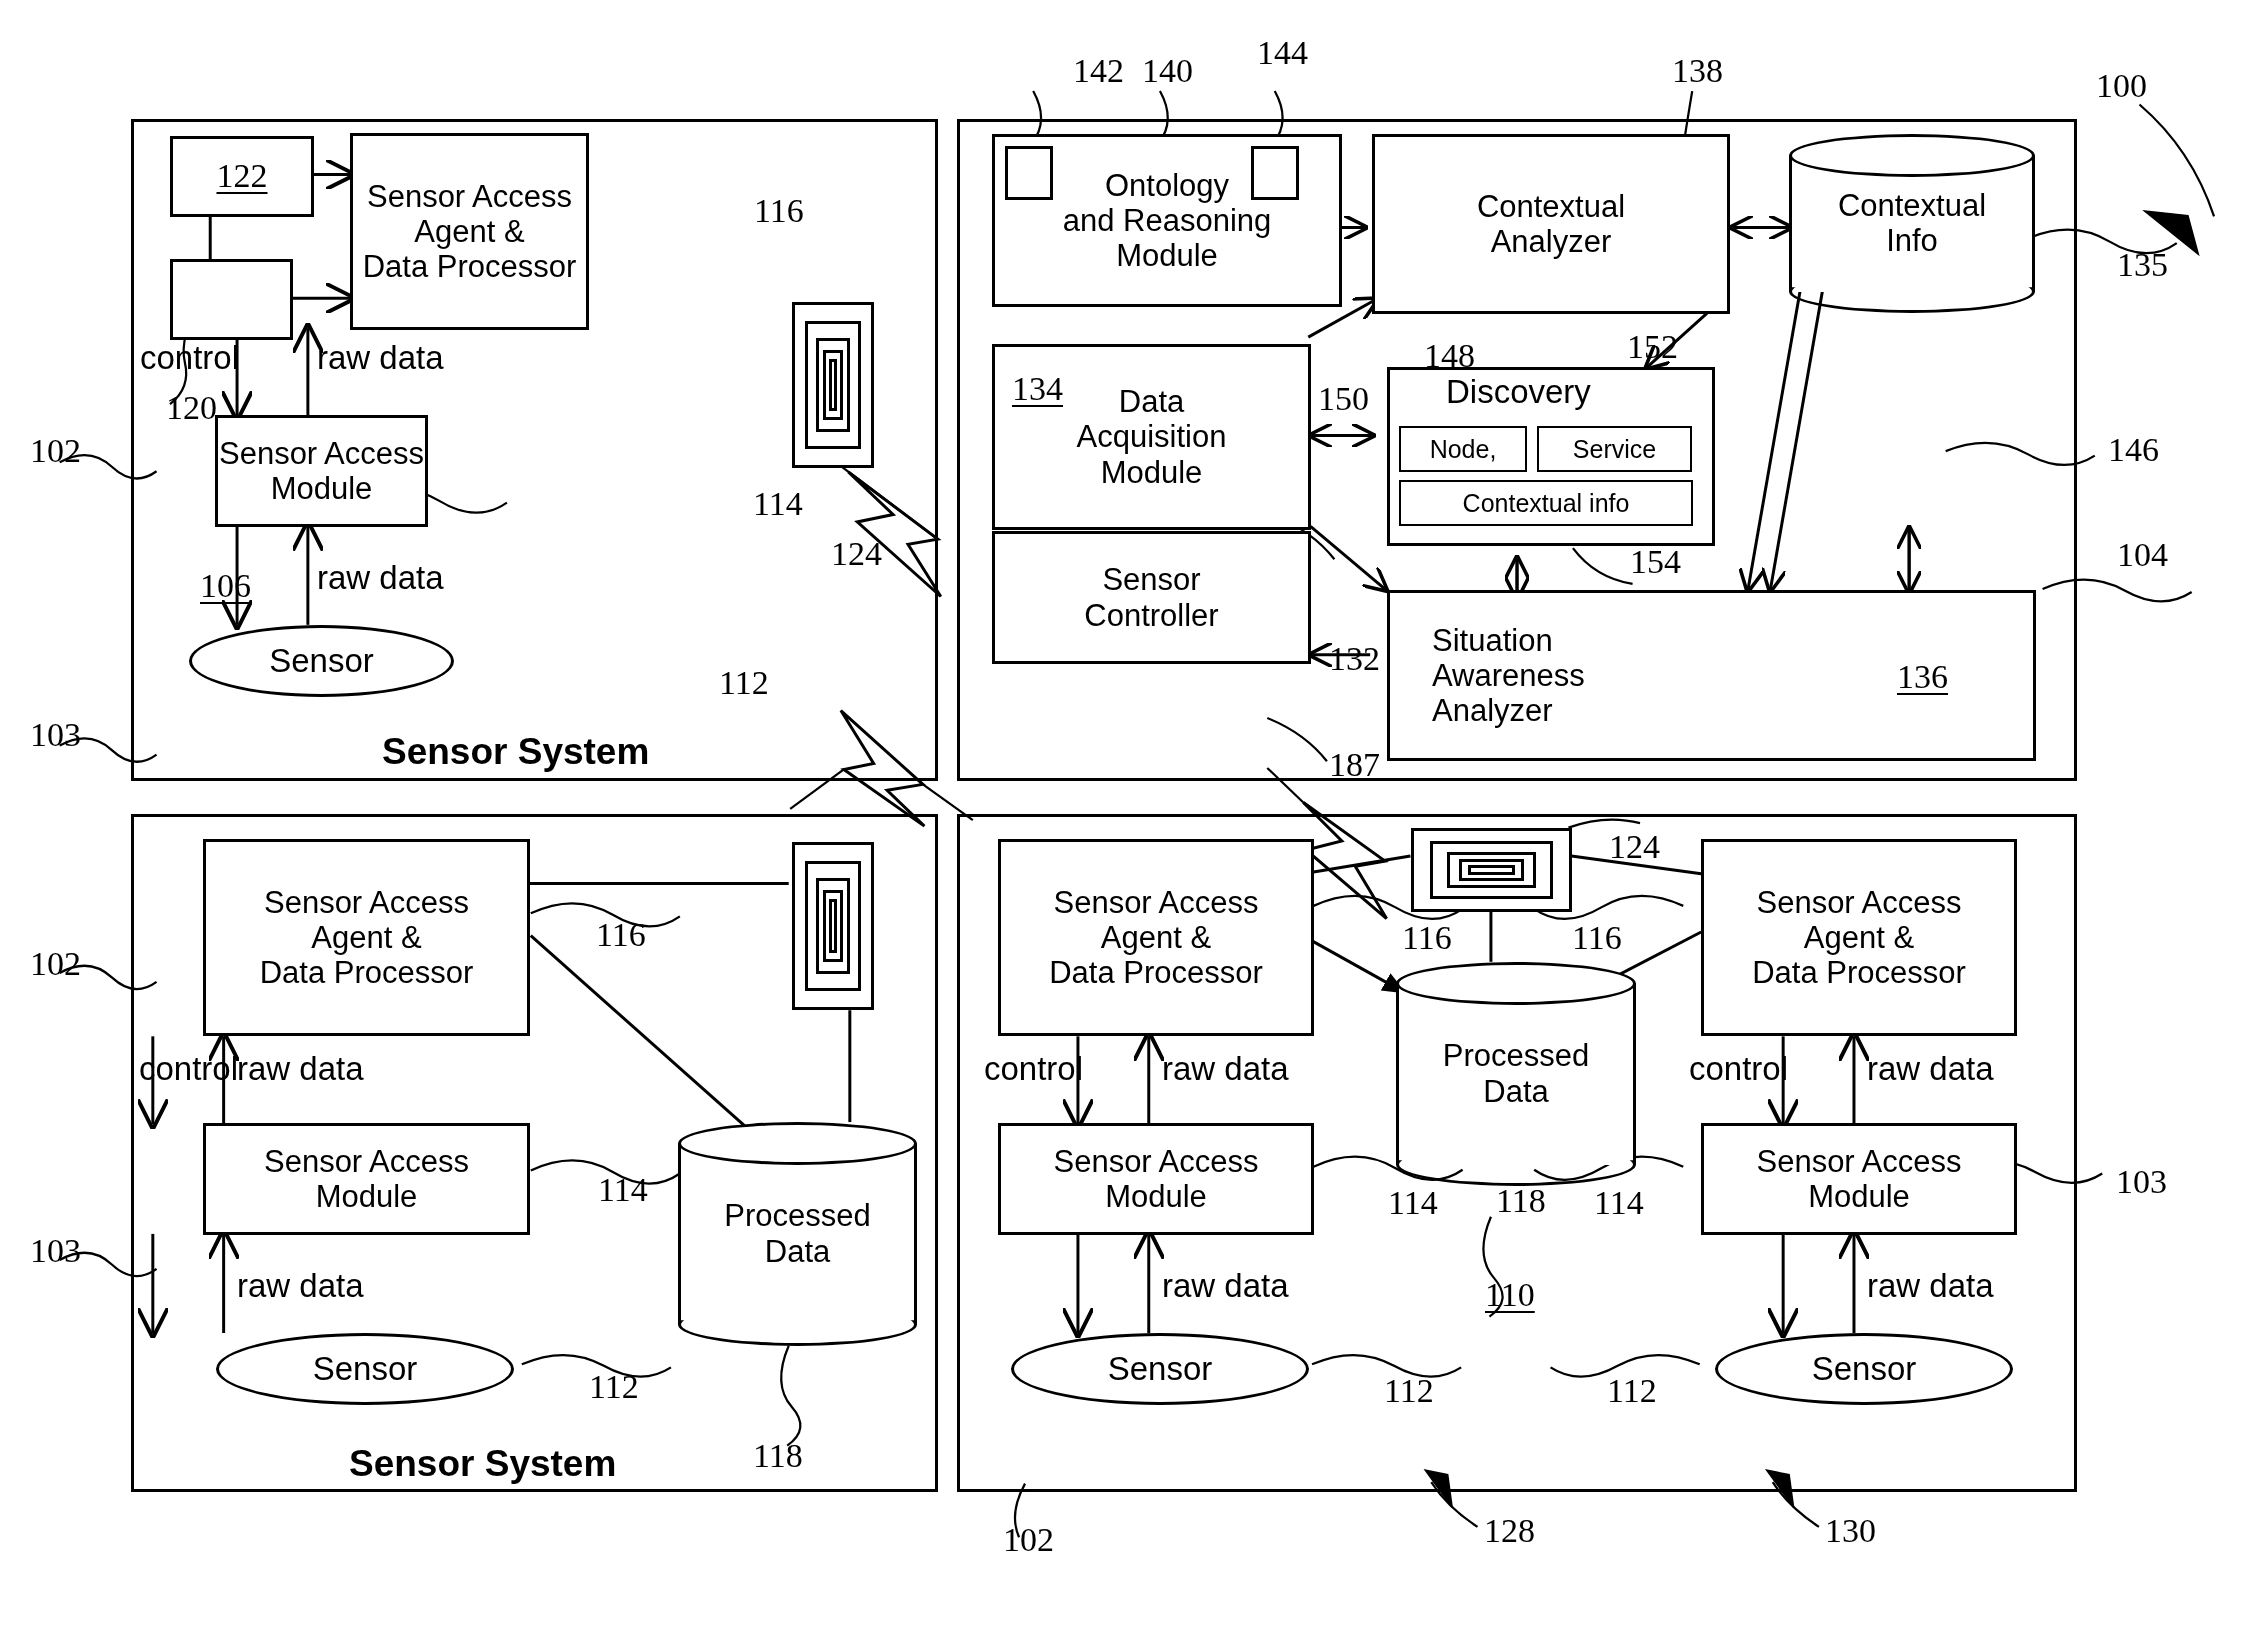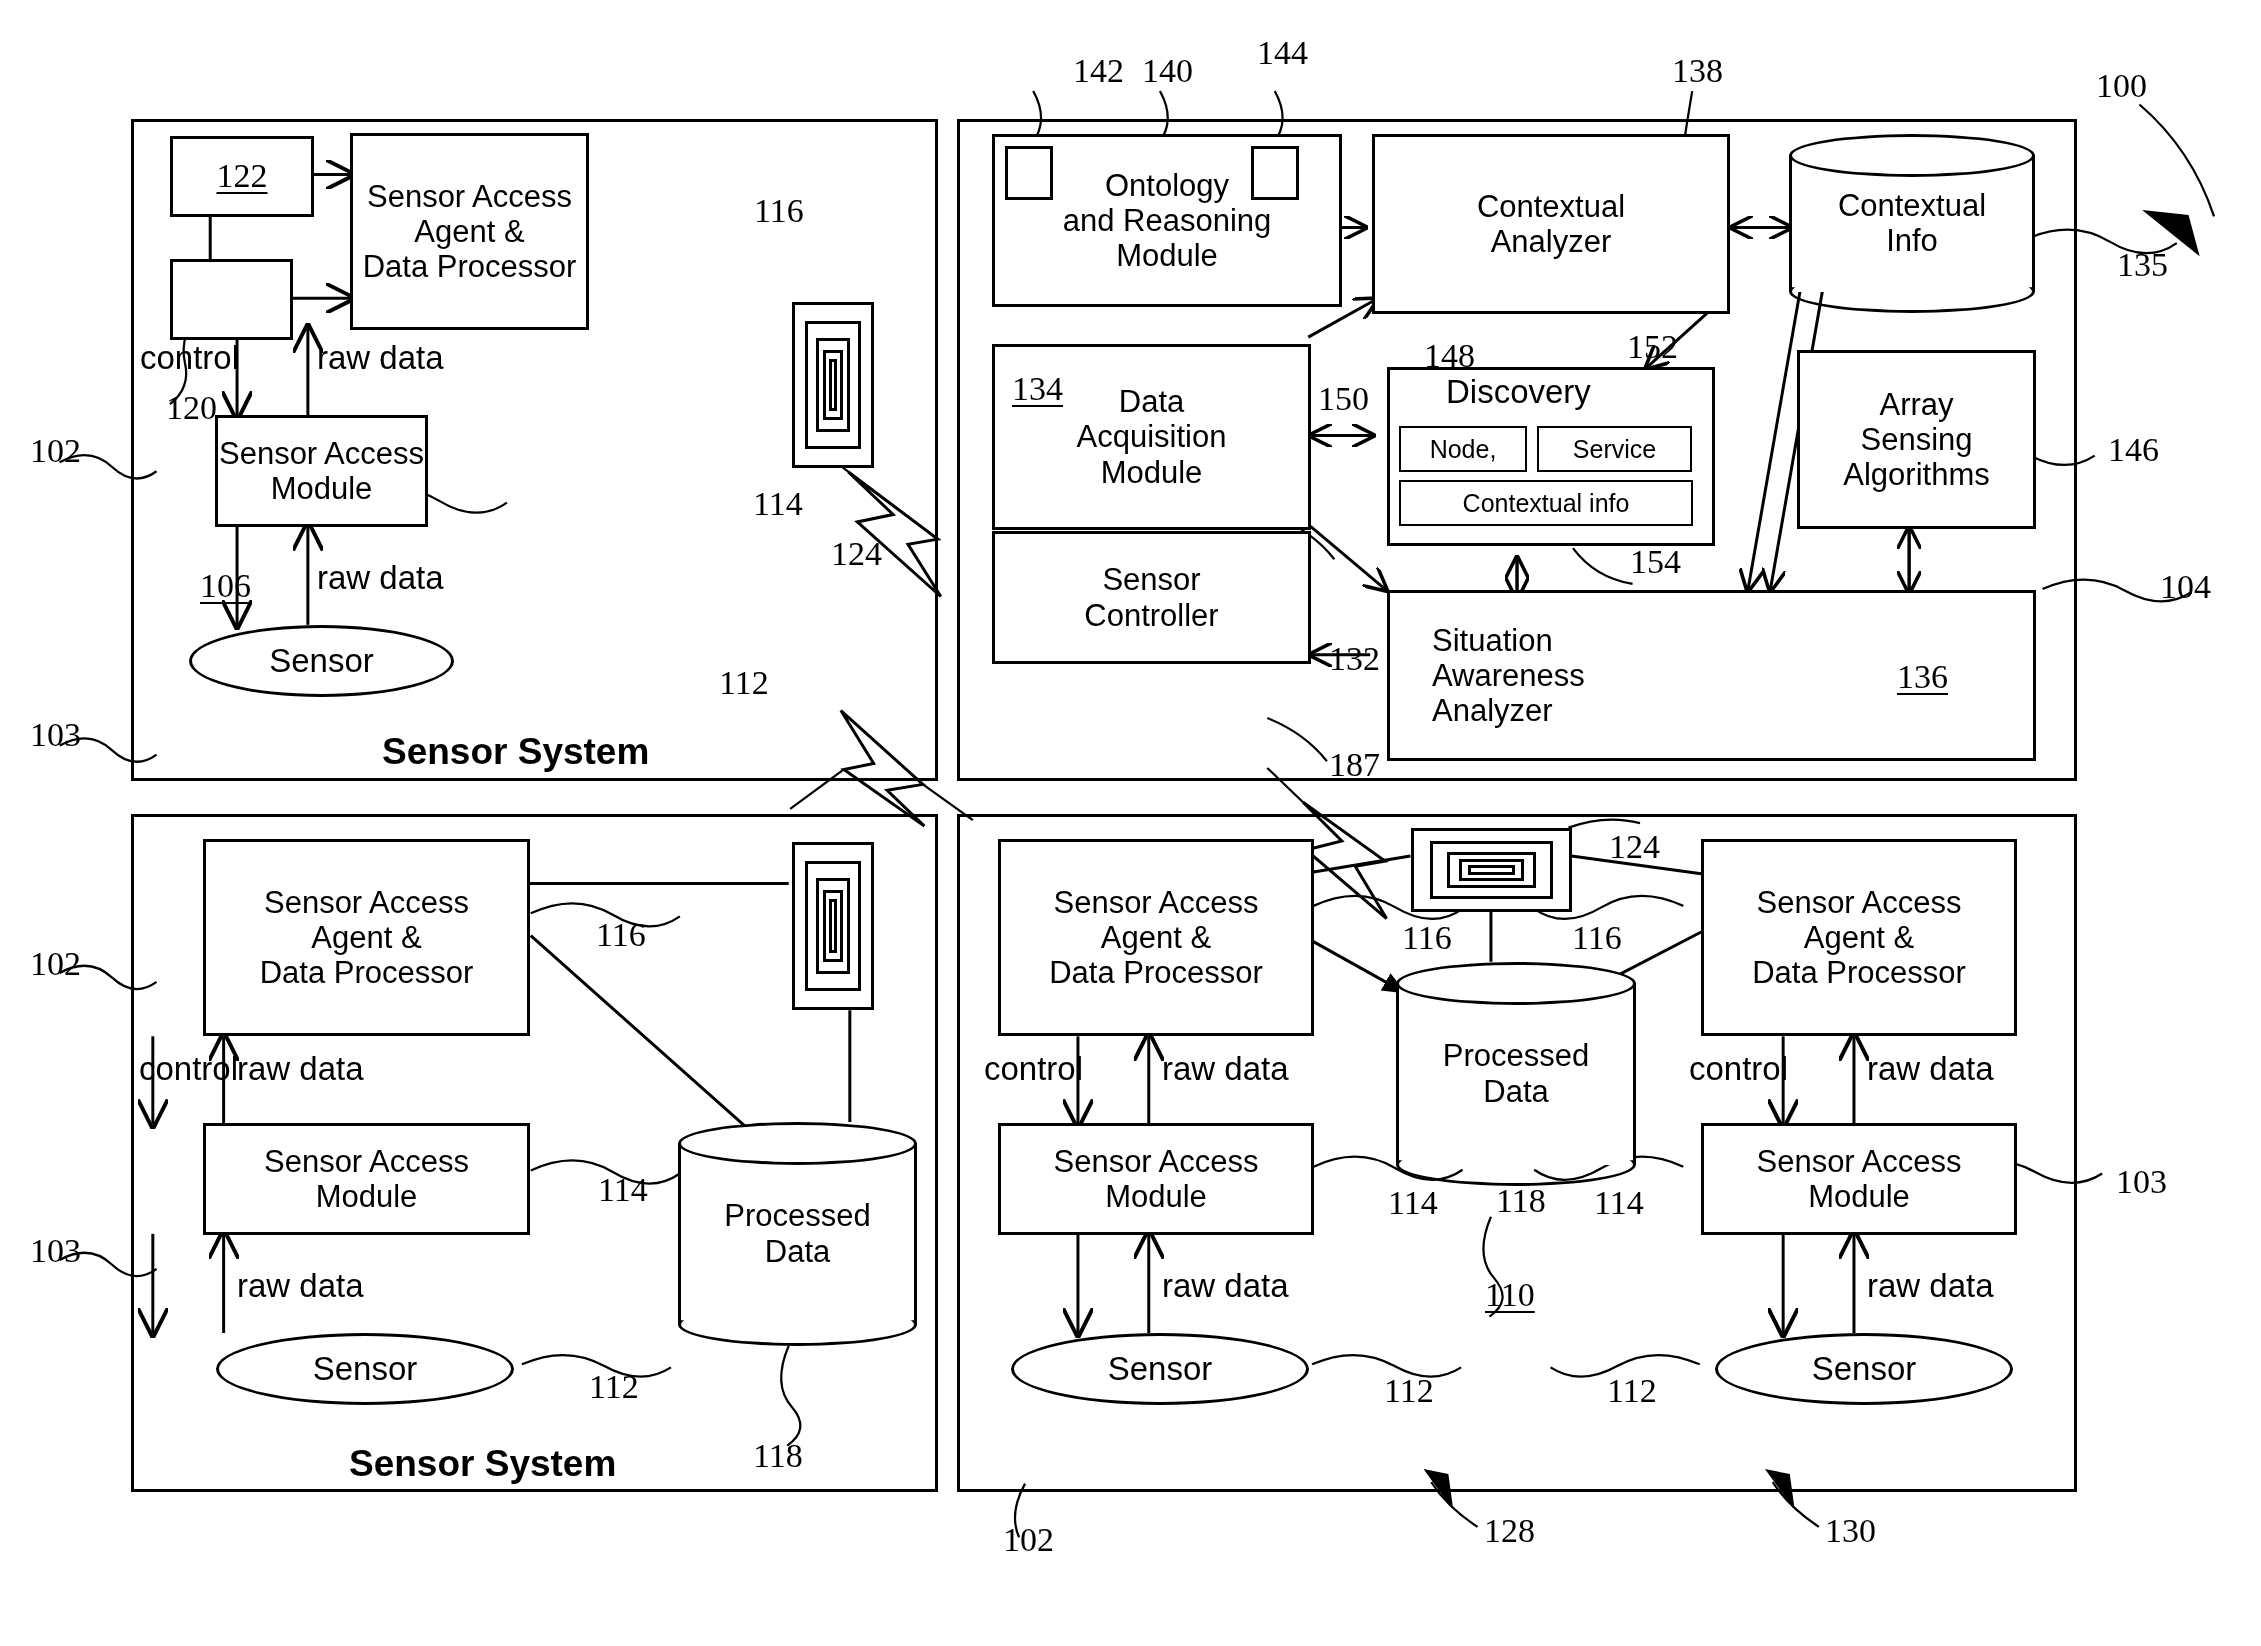--- a/index.html
+++ b/index.html
@@ -279,41 +279,36 @@
   <div class="abs box thin tiny" style="left:1399px;top:426px;width:128px;height:46px;">
     <span>Node,</span>
   </div>
   <div class="abs box thin tiny" style="left:1537px;top:426px;width:155px;height:46px;">
     <span>Service</span>
   </div>
   <div class="abs box thin tiny" style="left:1399px;top:480px;width:294px;height:46px;">
     <span>Contextual info</span>
   </div>
 
-  <div class="abs box stack" style="left:1797px;top:350px;width:239px;height:179px;">
-    <span style="white-space:pre-line;">Array
-Sensing
-Algorithms</span>
-  </div>
 
   <div class="abs box" style="left:1387px;top:590px;width:649px;height:171px;justify-content:flex-start;padding-left:42px;">
     <span style="white-space:pre-line;text-align:left;">Situation
 Awareness
 Analyzer</span>
   </div>
   <div class="abs und" style="left:1897px;top:658px;">136</div>
 
   <div class="abs lblnum" style="left:1073px;top:52px;">142</div>
   <div class="abs lblnum" style="left:1142px;top:52px;">140</div>
   <div class="abs lblnum" style="left:1257px;top:34px;">144</div>
   <div class="abs lblnum" style="left:1672px;top:52px;">138</div>
   <div class="abs lblnum" style="left:2096px;top:67px;">100</div>
   <div class="abs lblnum" style="left:2117px;top:246px;">135</div>
   <div class="abs lblnum" style="left:2108px;top:431px;">146</div>
-  <div class="abs lblnum" style="left:2117px;top:568px;margin-left:43px;">104</div>
+  <div class="abs lblnum" style="left:2117px;top:536px;">104</div>
   <div class="abs lblnum" style="left:1424px;top:337px;">148</div>
   <div class="abs lblnum" style="left:1627px;top:328px;">152</div>
   <div class="abs lblnum" style="left:1318px;top:380px;">150</div>
   <div class="abs lblnum" style="left:1630px;top:543px;">154</div>
   <div class="abs lblnum" style="left:1329px;top:640px;">132</div>
   <div class="abs lblnum" style="left:1329px;top:746px;">187</div>
 
   <div class="abs panel" style="left:131px;top:814px;width:807px;height:678px;"></div>
 
   <div class="abs box stack" style="left:203px;top:839px;width:327px;height:197px;">

